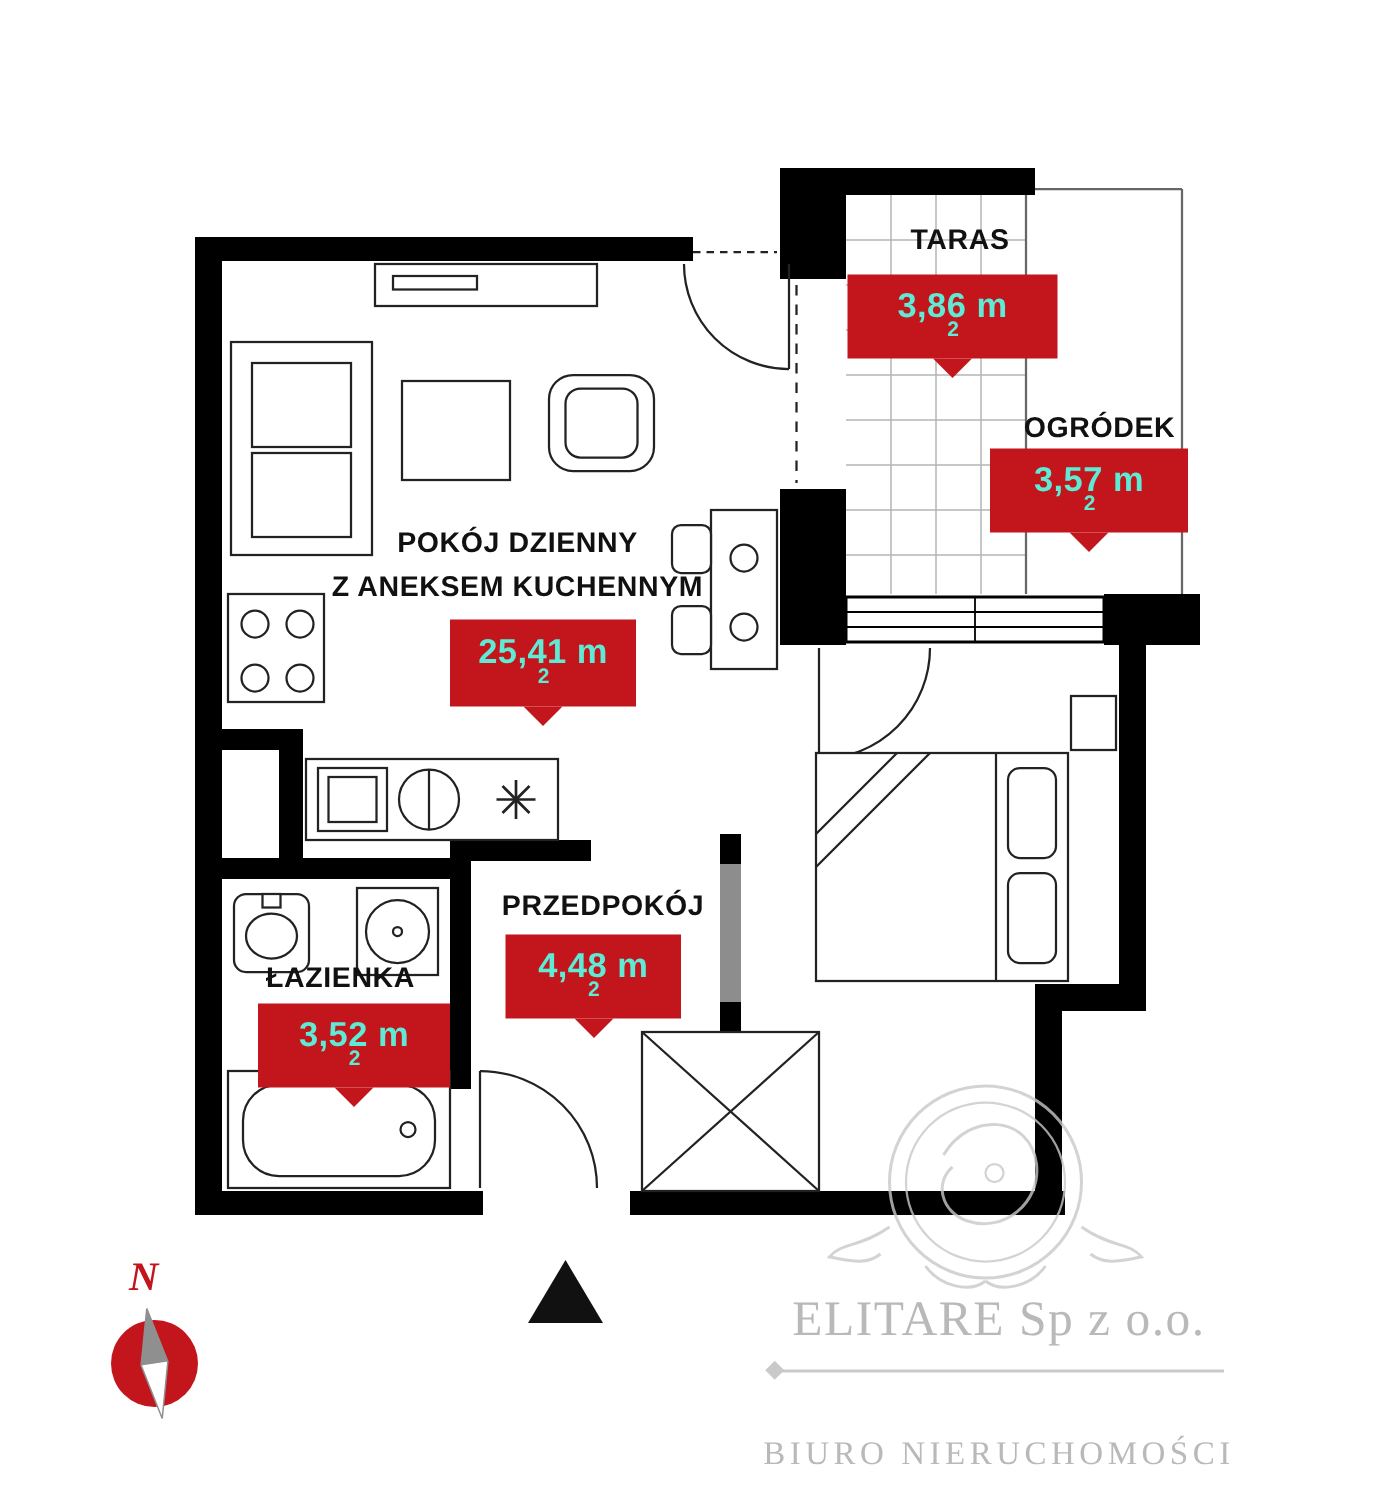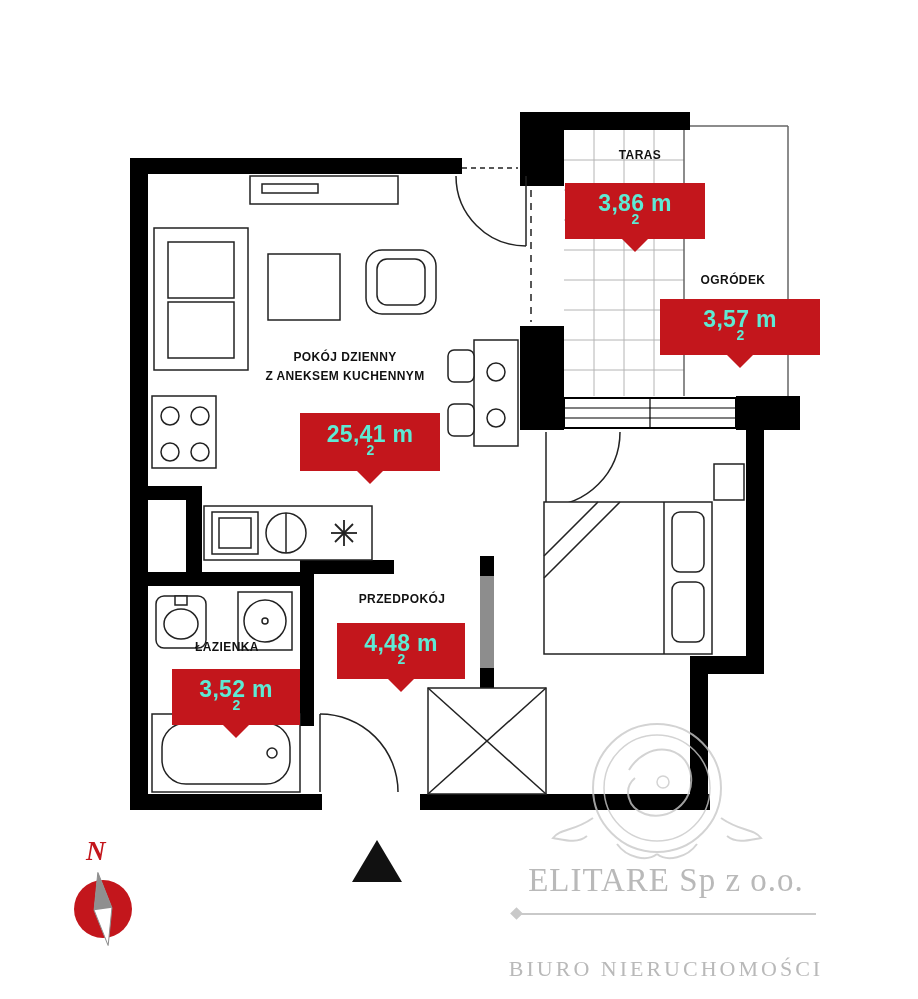--- a/index.html
+++ b/index.html
@@ -6,21 +6,21 @@
     --red:#c3161c;
     --wm:#b9b9b9;
   }
   html,body{margin:0;padding:0;background:#fff;}
   .stage{
     position:relative;width:918px;height:999px;background:#fff;
     font-family:"Liberation Sans",sans-serif;overflow:hidden;
   }
   svg.plan{position:absolute;left:0;top:0;}
   .room-label{
-    position:absolute;color:#111;font-size:12px;font-weight:600;
+    position:absolute;color:#111;font-size:19px;font-weight:600;
     letter-spacing:.4px;text-align:center;white-space:pre-line;line-height:1.55;
   }
   .badge{
     position:absolute;background:var(--red);color:#5eead4;
     display:flex;align-items:center;justify-content:center;
     font-size:23px;font-weight:700;letter-spacing:.3px;flex-direction:column;
   }
   .badge sup{font-size:14px;transform:translateY(-6px);margin-left:1px;}
   .badge::after{
     content:"";position:absolute;left:50%;bottom:-13px;transform:translateX(-50%);
@@ -35,23 +35,23 @@
     color:var(--wm);font-family:"Liberation Serif",serif;font-size:33px;letter-spacing:1px;
   }
   .brand-line{position:absolute;left:514px;top:913px;width:302px;border-top:2px solid #c9c9c9;}
   .brand-diamond{position:absolute;left:512px;top:909px;width:9px;height:9px;background:#c9c9c9;transform:rotate(45deg);}
   .brand-tagline{
     position:absolute;left:506px;top:924px;width:320px;text-align:center;
     color:var(--wm);font-family:"Liberation Serif",serif;font-size:22px;letter-spacing:3px;margin-top:32px;
   }
   
   .badge-taras{left:565px;top:183px;width:140px;height:56px;}
-  .badge-ogrodek{left:660px;top:299px;width:160px;height:56px;}
-  .badge-pokoj{left:300px;top:413px;width:140px;height:58px;}
-  .badge-przedpokoj{left:337px;top:623px;width:128px;height:56px;}
+  .badge-ogrodek{left:660px;top:299px;width:132px;height:56px;}
+  .badge-pokoj{left:300px;top:413px;width:124px;height:58px;}
+  .badge-przedpokoj{left:337px;top:623px;width:117px;height:56px;}
   .badge-lazienka{left:172px;top:669px;width:128px;height:56px;}
   
   .label-taras{left:580px;top:146px;width:120px;}
   .label-ogrodek{left:663px;top:271px;width:140px;}
   .label-pokoj{left:195px;top:348px;width:300px;}
   .label-przedpokoj{left:312px;top:590px;width:180px;}
   .label-lazienka{left:162px;top:638px;width:130px;}
 </style>
 </head>
 <body>

